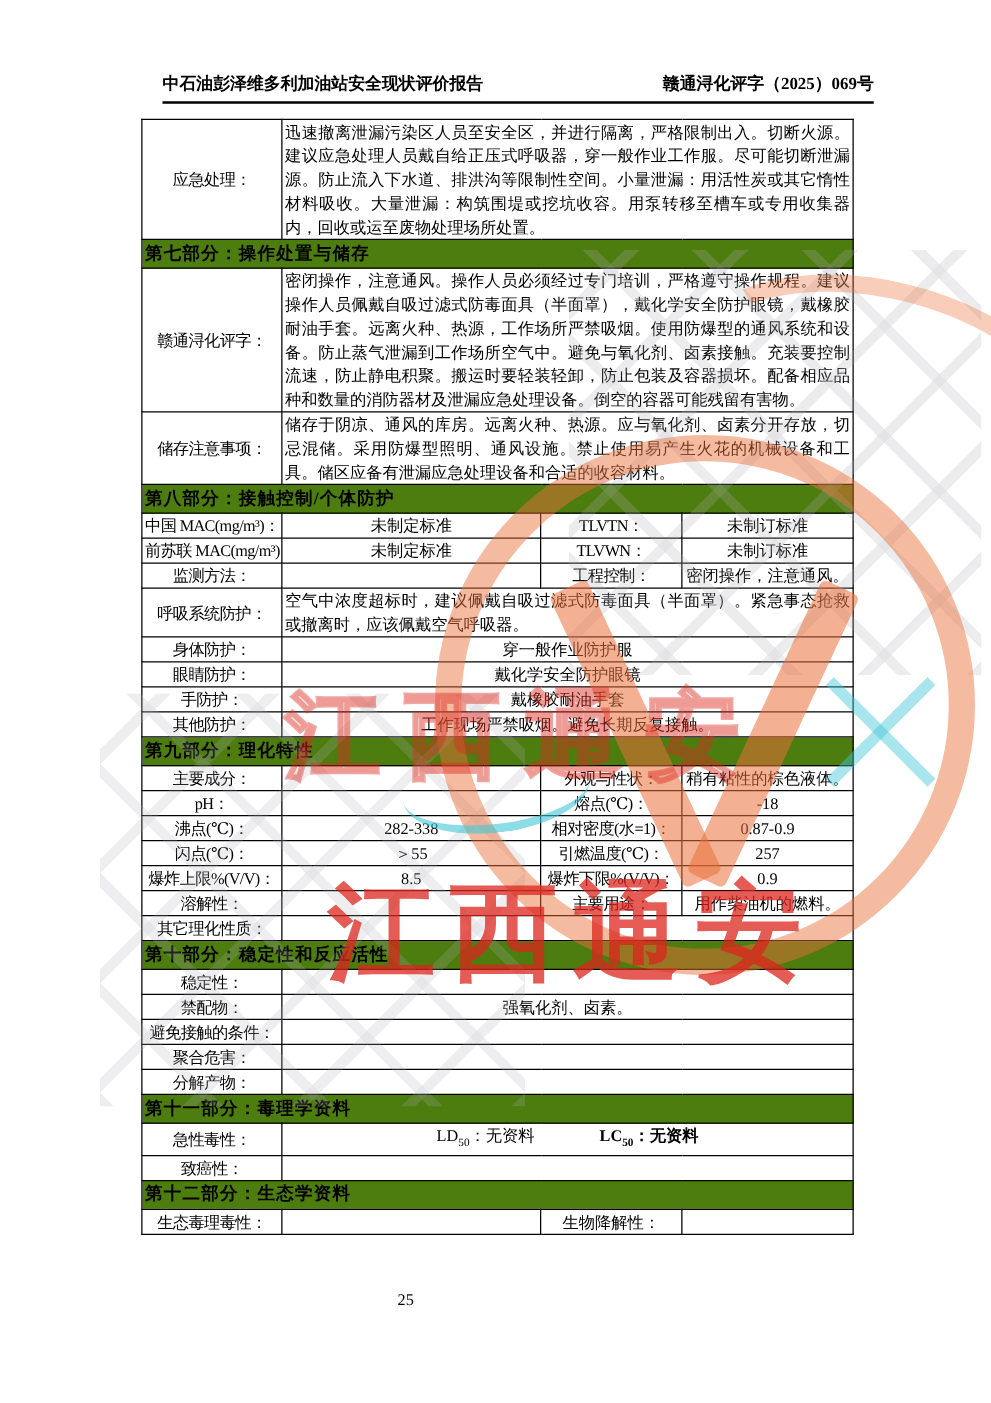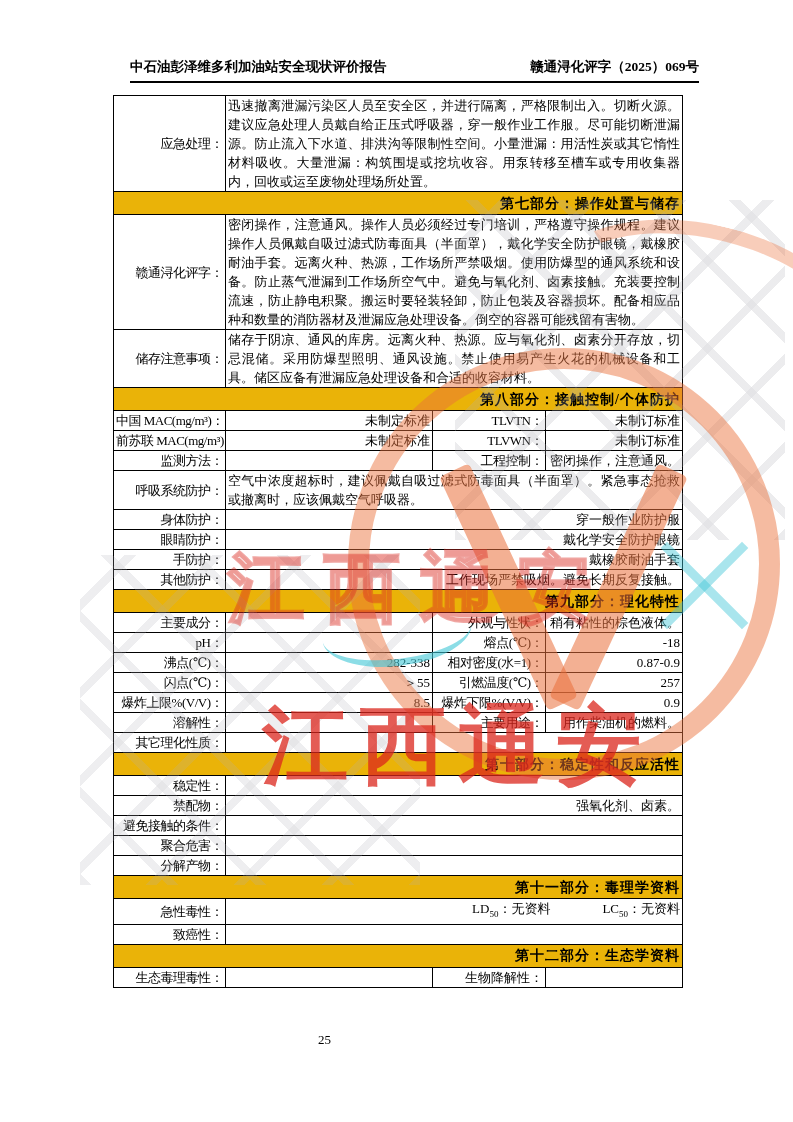--- a/index.html
+++ b/index.html
@@ -15,29 +15,29 @@
     font-size:13.5px; font-weight:bold; padding-bottom:5px;
     border-bottom:2px solid #000;
   }
   
   .doc-table-wrap { position:absolute; left:113px; top:95px; width:569px; z-index:1; }
   table.doc { border-collapse:collapse; table-layout:fixed; width:569px; }
   table.doc td {
     border:1px solid #000; font-size:13px; padding:0 2px;
     vertical-align:middle; height:20px; line-height:19px;
   }
-  td.lbl { text-align:right; padding-right:2px; letter-spacing:-0.5px; white-space:nowrap; overflow:hidden; }
-  td.val { text-align:right; padding-left:3px; }
+  td.lbl { text-align:center; padding-right:2px; letter-spacing:-0.5px; white-space:nowrap; overflow:hidden; }
+  td.val { text-align:center; padding-left:3px; }
   td.para { text-align:justify; line-height:19.5px; padding:1px 4px 1px 3px; }
   tr.sect td {
-    background:#eab308; text-align:right; font-weight:bold;
+    background:#4d7c0f; text-align:left; font-weight:bold;
     font-size:14px; height:23px; letter-spacing:1px;
   }
   td.tight { font-size:12px; white-space:nowrap; overflow:hidden; padding-left:2px; }
-  .tox-gap { margin-left:52px; }
+  .tox-gap { margin-left:52px;font-weight:bold; }
   sub { font-size:9px; }
   
   .page-footer {
     position:absolute; left:0; top:1032px; width:649px;
     text-align:center; font-size:13px;
   }
   
   .wm { position:absolute; inset:0; z-index:3; pointer-events:none; }
   .wm > div, .wm > span { position:absolute; }
   .wm-lattice-a {

